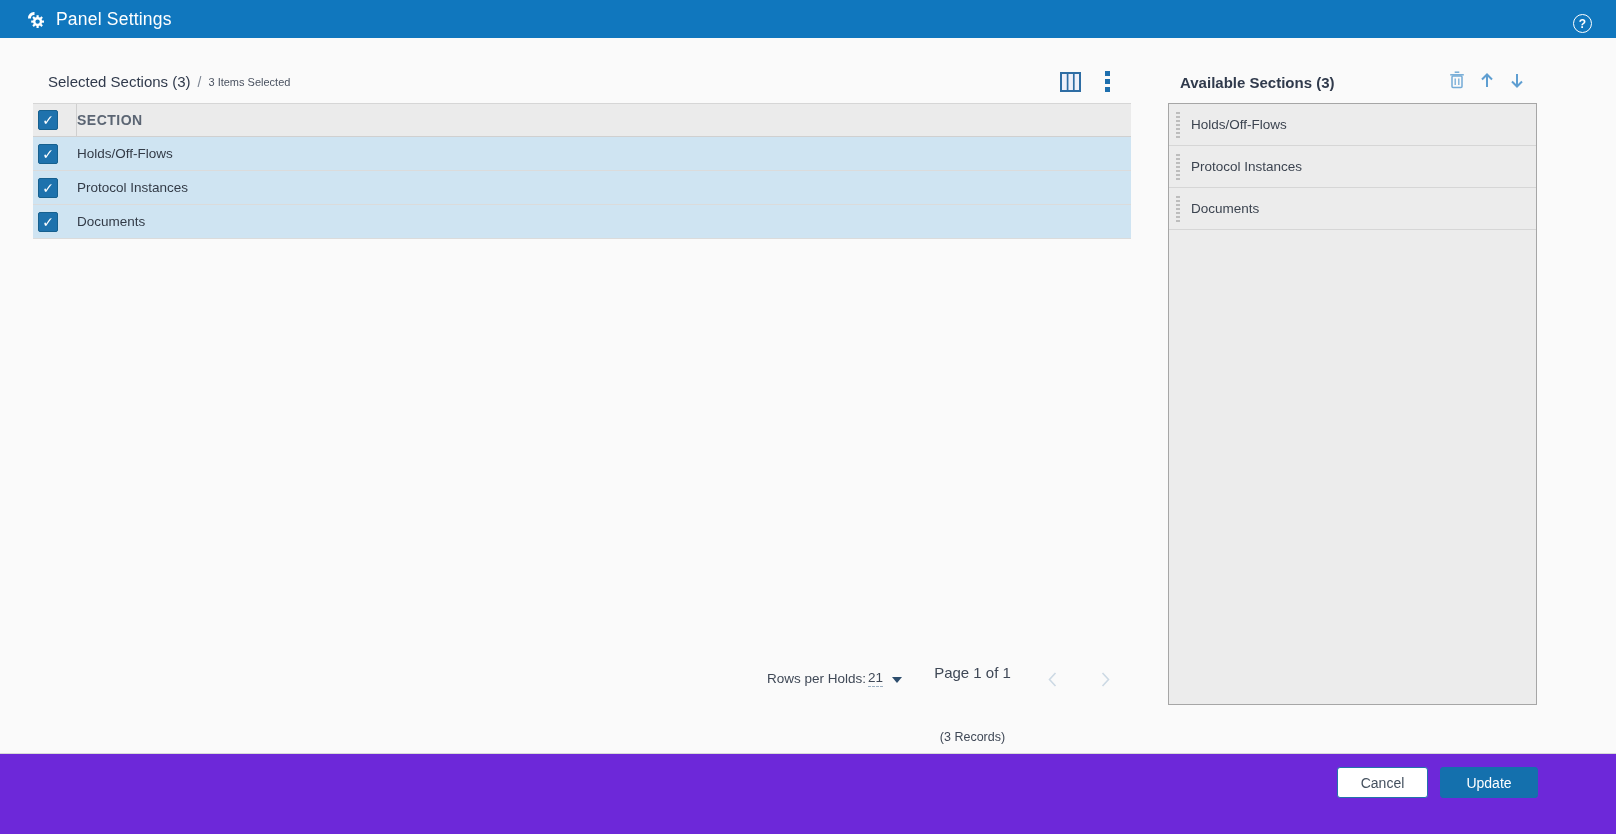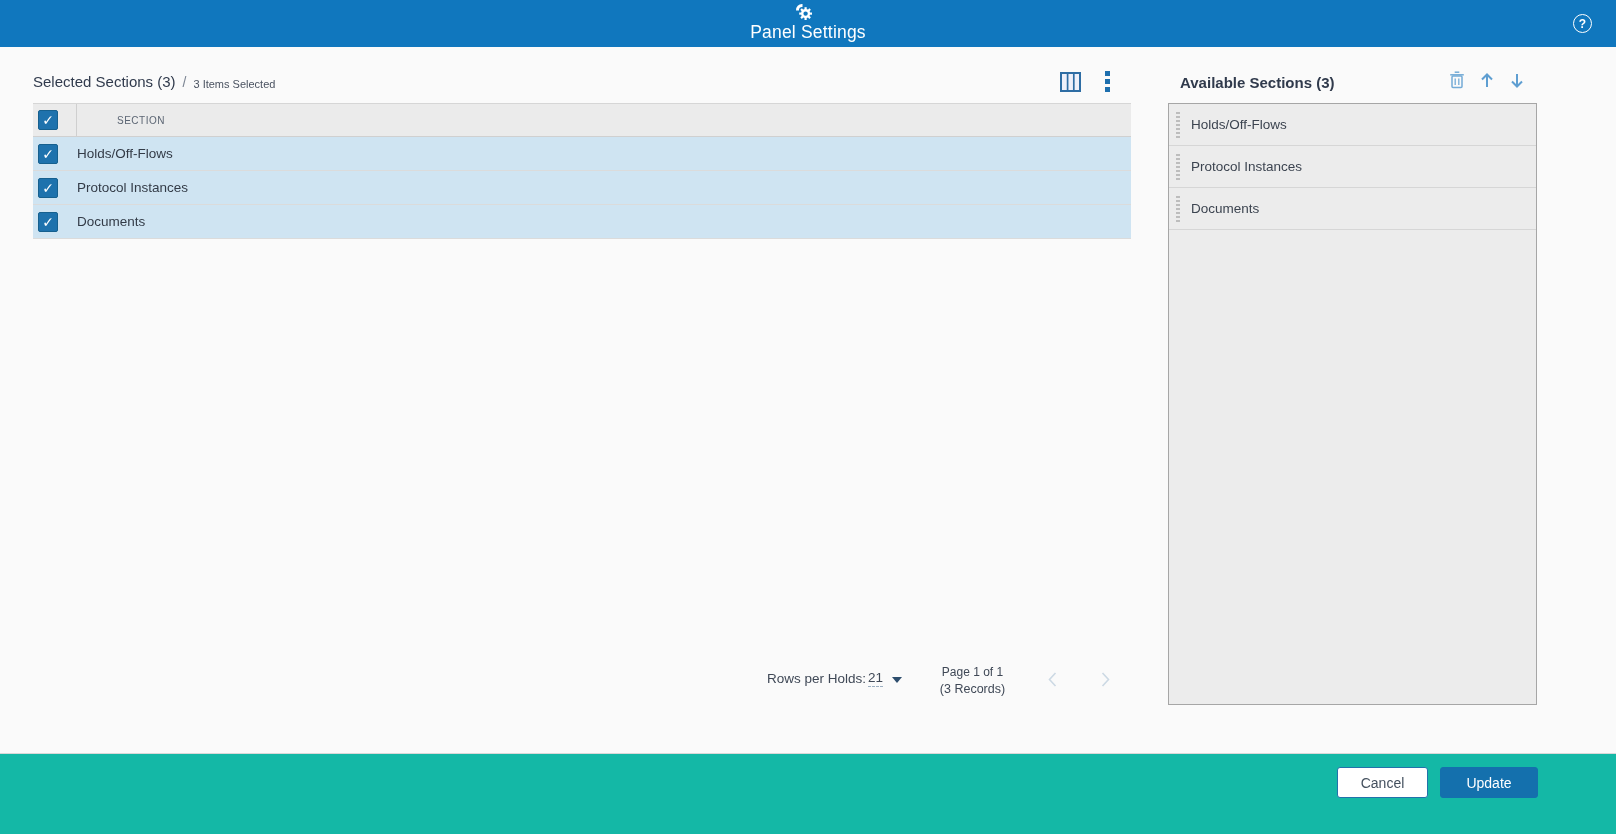--- a/index.html
+++ b/index.html
@@ -5,34 +5,34 @@
   * { margin:0; padding:0; box-sizing:border-box; }
   html,body { width:1616px; height:834px; }
   body {
     font-family:"Liberation Sans","DejaVu Sans",sans-serif;
     background:#fafafa; color:#39404c; overflow:hidden; position:relative;
   }
   .app { position:relative; width:1616px; height:834px; }
 
   
   .topbar {
-    position:absolute; top:0; left:0; right:0; height:47px;
-    background:#1077be; display:flex; align-items:center; padding:0 24px;flex-direction:column;
+    position:absolute; top:0; left:0; right:0; height:38px;
+    background:#1077be; display:flex; align-items:center; padding:0 24px;
   }
   .topbar .gear-wrap { width:22px; height:22px; margin-right:10px; display:flex; align-items:center; justify-content:center; }
   .topbar h1 { color:#ffffff; font-size:17.5px; font-weight:400; letter-spacing:.2px; }
   .help-btn {
     position:absolute; right:24px; top:14px; width:19px; height:19px;
     border:1.7px solid #ffffff; border-radius:50%;
     display:flex; align-items:center; justify-content:center; cursor:pointer;
   }
   .help-btn span { color:#ffffff; font-size:12px; font-weight:bold; line-height:1; }
 
   
-  .left-head { position:absolute; top:73px; left:33px; font-size:15px; display:flex; align-items:flex-end; }
+  .left-head { position:absolute; top:73px; left:48px; font-size:15px; display:flex; align-items:center; }
   .left-head .t1 { color:#303a4c; }
   .left-head .sep { color:#7b8492; margin:0 7px; font-size:14px; }
   .left-head .t2 { color:#4a5260; font-size:11px; }
 
   .left-tools { position:absolute; top:70px; left:1060px; display:flex; align-items:center; gap:22px; }
   .icon-btn { cursor:pointer; display:flex; align-items:center; justify-content:center; }
   .kebab { display:flex; flex-direction:column; gap:3px; padding:1px 2px; }
   .kebab i { width:5px; height:5px; background:#1d6fae; display:block; }
 
   
@@ -42,38 +42,38 @@
     border-top:1px solid #d6d6d6; border-bottom:1px solid #d0d0d0;
   }
   .grid-head .cb-cell { border-right:1px solid #cfcfcf; }
   .cb-cell { width:44px; height:100%; display:flex; align-items:center; }
   .checkbox {
     width:20px; height:20px; margin-left:5px; background:#1e72ad;
     border:1px solid #16608f; border-radius:2px; cursor:pointer;
     display:flex; align-items:center; justify-content:center;
   }
   .checkbox .check { color:#ffffff; font-size:14px; font-weight:bold; line-height:1; transform:translateY(-.5px); }
-  .col-label { font-size:10px; letter-spacing:.5px; color:#5b6573; font-weight:400; cursor:pointer;margin-left:40px; }
+  .col-label { font-size:14px; letter-spacing:.5px; color:#5b6573; font-weight:700; cursor:pointer; }
   .grid-row {
     height:34px; background:#cfe4f2; display:flex; align-items:center;
     border-bottom:1px solid #dbdbdb; cursor:pointer;
   }
   .grid-row .row-label { font-size:13.5px; color:#333b47; }
 
   
   .rows-pp { position:absolute; top:670px; left:767px; display:flex; align-items:center; font-size:13.5px; color:#3f4856; cursor:pointer; }
   .rows-pp .val { margin-left:2px; border-bottom:1px dashed #9db0c2; padding-bottom:1px; }
   .caret-down {
     width:0; height:0; margin-left:9px; margin-top:2px;
     border-left:5.5px solid transparent; border-right:5.5px solid transparent;
     border-top:6.5px solid #2d4d6d;
   }
   .page-info { position:absolute; top:664px; left:930px; width:85px; text-align:center; color:#3f4856; }
-  .page-info .l1 { font-size:12px; line-height:17px; }
-  .page-info .l2 { font-size:12.5px; line-height:16px; }
+  .page-info .l1 { font-size:15px; line-height:17px; }
+  .page-info .l2 { font-size:12.5px; line-height:16px;margin-top:48px; }
   .pg-chevron { position:absolute; top:671px; cursor:pointer; }
   .pg-prev { left:1046px; }
   .pg-next { left:1098px; }
 
   
   .avail-head { position:absolute; top:74px; left:1180px; font-size:15px; color:#303a4c;font-weight:bold; }
   .avail-tools { position:absolute; top:71px; left:1449px; display:flex; align-items:center; gap:14px; }
   .avail-panel {
     position:absolute; top:103px; left:1168px; width:369px; height:602px;
     background:#ececec; border:1px solid #a6a6a6;
@@ -93,21 +93,21 @@
   .comments-bar {
     position:absolute; top:722px; left:0; right:0; height:31px;
     border-top:1px solid #c9c9c9; display:flex; align-items:center;
   }
   .comments-bar .lbl { margin-left:37px; font-size:14px; color:#4e5661; }
   .comments-toggle { position:absolute; right:68px; top:7px; cursor:pointer; }
 
   
   .bottombar {
     position:absolute; top:753px; left:0; right:0; bottom:0;
-    background:#14b8a6; border-top:1px solid #d8d8d8;
+    background:#6d28d9; border-top:1px solid #d8d8d8;
   }
   .btn { position:absolute; top:13px; height:31px; border-radius:3px; font-size:14px;
          font-family:inherit; cursor:pointer; display:flex; align-items:center; justify-content:center; }
   .btn-cancel { right:188px; width:91px; background:#ffffff; border:1px solid #2272ab; color:#44505e; }
   .btn-update { right:78px; width:98px; background:#1470ad; border:1px solid #1470ad; color:#ffffff; }
 </style>
 </head>
 <body>
 
 <div class="app">

